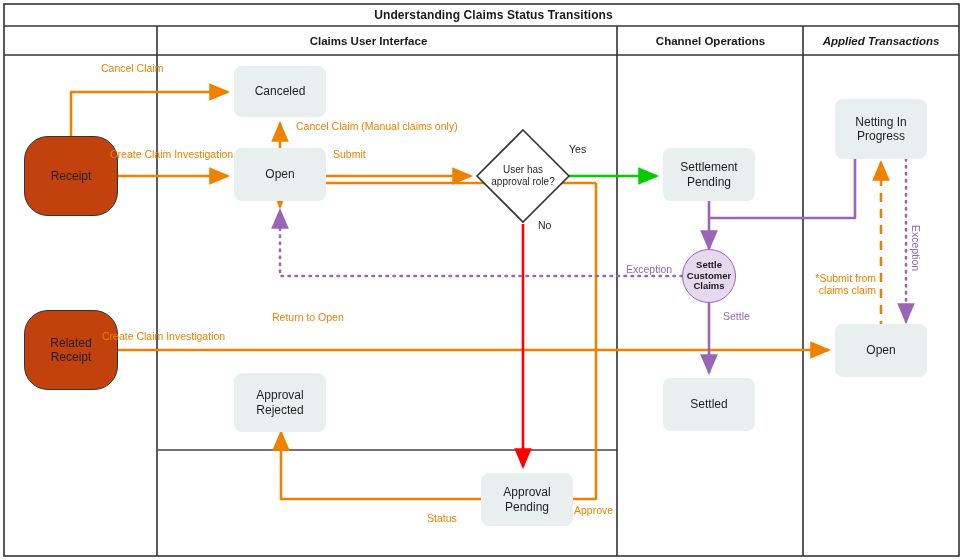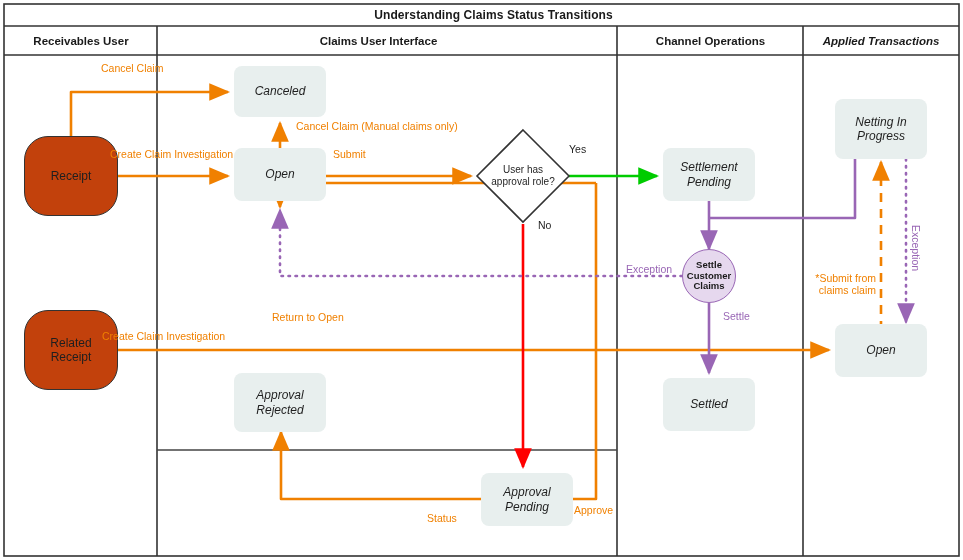--- a/index.html
+++ b/index.html
@@ -14,21 +14,21 @@
   }
   .lane-head{
     position:absolute;height:28px;display:flex;align-items:center;justify-content:center;
     font-size:11.5px;font-weight:bold;color:#1a1a1a;text-align:center;
   }
   .node{
     position:absolute;display:flex;align-items:center;justify-content:center;
     text-align:center;font-size:12px;color:#1f1f1f;line-height:1.18;
     box-sizing:border-box;white-space:pre-line;
   }
-  .node.state{background:#e8efee;border-radius:8px;font-style:italic;}
+  .node.state{background:#e8efee;border-radius:8px;}
   .node.terminal{background:#c2410c;border:1.6px solid #333333;border-radius:24px;}
   .node.circle{
     background:#e6d8ee;border:1.6px solid #9966b5;border-radius:50%;
     font-size:9.5px;font-weight:bold;color:#1a1a1a;line-height:1.12;
   }
   .node.diamond{background:transparent;font-size:10px;line-height:1.2;}
   .edge-label{
     position:absolute;font-size:10.5px;white-space:pre-line;line-height:1.15;
   }
   .lbl-orange{color:#f08000;}
@@ -111,22 +111,21 @@
       <path d="M709,303 L709,373" marker-end="url(#ar-purple)"></path>
 
       <path d="M906,159 L906,322" stroke-dasharray="1.5,5.5" stroke-linecap="round" marker-end="url(#ar-purple)"></path>
 
       <path d="M682,276 L280,276 L280,210" stroke-dasharray="1.5,5.5" stroke-linecap="round" marker-end="url(#ar-purple)"></path>
     </g>
   </svg>
 
   <div class="title-bar">Understanding Claims Status Transitions</div>
 
-  <div class="lane-head" style="left:5px;top:27px;width:152px;">Receivables User</div>
-  <div class="lane-head" style="left:154px;top:27px;width:449px;">Claims User Interface</div>
+  <div class="lane-head" style="left:144px;top:27px;width:449px;">Claims User Interface</div>
   <div class="lane-head" style="left:618px;top:27px;width:185px;">Channel Operations</div>
   <div class="lane-head" style="left:804px;top:27px;width:154px;font-style:italic;">Applied Transactions</div>
 
   <div class="node terminal" style="left:24px;top:136px;width:94px;height:80px;">Receipt</div>
 
   <div class="node terminal" style="left:24px;top:310px;width:94px;height:80px;">Related
 Receipt</div>
 
   <div class="node state" style="left:234px;top:66px;width:92px;height:51px;">Canceled</div>
 

